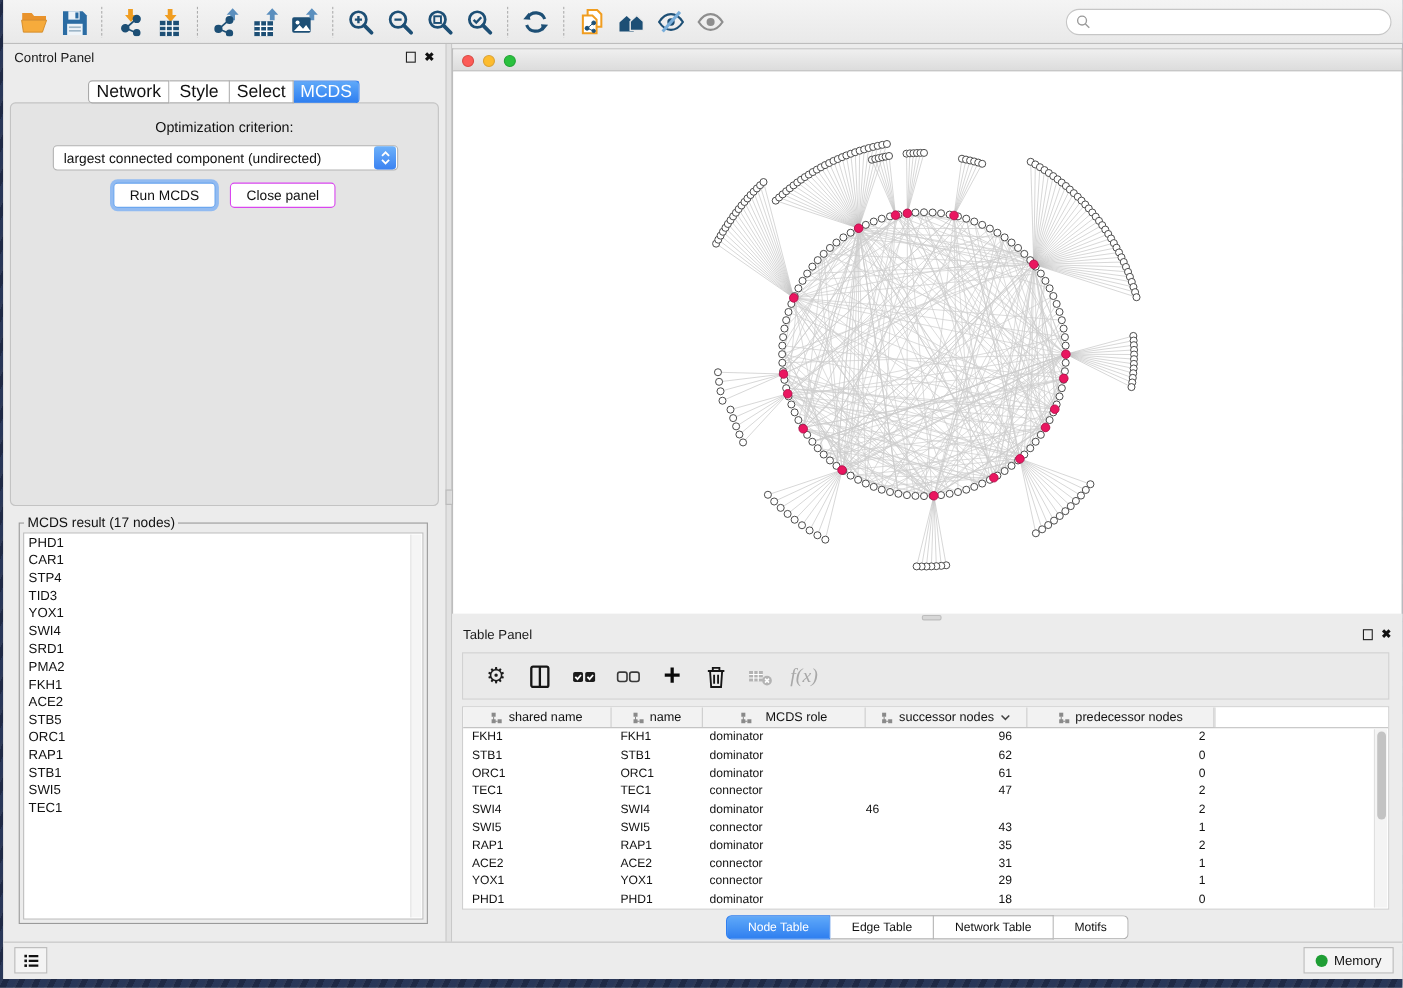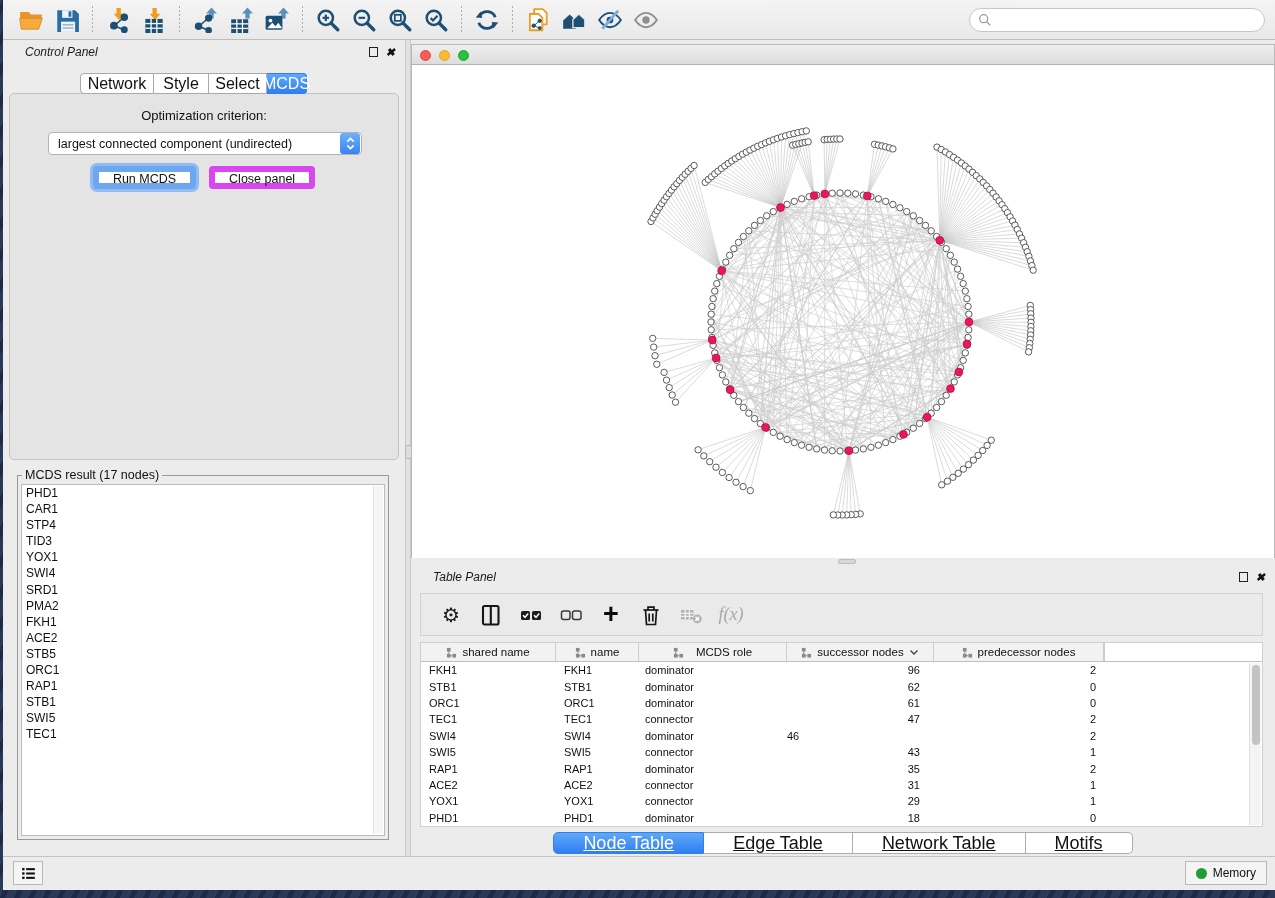--- a/index.html
+++ b/index.html
@@ -17,22 +17,22 @@
     align-items:center; justify-content:center; cursor:pointer; margin:0 1px; }
   .tb-btn svg { width:26px; height:26px; }
   .tb-sep { width:1px; height:28px; margin:0 7px;
     background-image:linear-gradient(#adadad 55%, transparent 55%); background-size:1px 4px; }
   .search-box { position:absolute; right:10px; top:8px; width:296px; height:24px; background:#fff;
     border:1px solid #c6c6c6; border-radius:13px; display:flex; align-items:center; padding:0 8px; }
   .search-box svg { width:14px; height:14px; flex:0 0 auto; }
   .search-box input { border:none; outline:none; flex:1; font-size:12px; margin-left:5px; background:transparent; }
 
   
-  .panel-titlebar { position:absolute; left:12px; top:0; right:0; height:24px; display:flex;
-    align-items:center; padding:0 10px; font-size:12px; color:#1a1a1a;font-style:italic; }
+  .panel-titlebar { position:absolute; left:0; top:0; right:0; height:24px; display:flex;
+    align-items:center; padding:0 10px; font-size:12px; color:#1a1a1a; }
   .win-btns { margin-left:auto; display:flex; align-items:center; gap:8px; }
   .float-btn { width:9px; height:10px; border:1.4px solid #222; display:inline-block; }
   .close-btn { font-size:11px; font-weight:bold; color:#111; line-height:1; }
 
   
   .control-panel { position:absolute; left:0; top:40px; width:402px; height:818px; background:#ececec; }
   .cp-tabs { position:absolute; left:77px; top:33px; height:21px; display:flex; z-index:2; }
   .cp-tab { height:21px; border:1px solid #a9a9a9; border-left:none; background:#fff; font-size:16px;
     display:flex; align-items:center; justify-content:center; cursor:pointer; color:#111; }
   .cp-tab:first-child { border-left:1px solid #a9a9a9; border-radius:4px 0 0 4px; }
@@ -40,21 +40,21 @@
   .cp-tab.active { background:linear-gradient(#5fa9f9,#2f7ff0); color:#fff; border-color:#2f7ff0; }
   .cp-content { position:absolute; left:6px; top:53px; width:390px; height:367px;
     background:#e4e4e4; border:1px solid #c3c3c3; border-radius:5px; }
   .opt-label { position:absolute; left:0; right:0; top:14px; text-align:center; font-size:13px; color:#111; }
   .select { position:absolute; left:38px; right:36px; top:38px; height:23px; background:#fff;
     border:1px solid #b3b3b3; border-radius:4px; display:flex; align-items:center; cursor:pointer; }
   .select .sel-value { flex:1; font-size:12.5px; padding-left:9px; color:#111; white-space:nowrap; }
   .select .stepper { width:20px; height:21px; border-radius:3px; margin-right:1px;
     background:linear-gradient(#6db1fa,#3a82f2); display:flex; align-items:center; justify-content:center; }
   .btn-row { position:absolute; left:0; right:0; top:72px; display:flex; justify-content:center; gap:13px; }
-  .cp-btn { height:23px; background:#fff; border:6px solid #d946ef; border-radius:4px;
+  .cp-btn { height:23px; background:#fff; border:1px solid #d946ef; border-radius:4px;
     font-size:12.5px; padding:0 14px; color:#111; cursor:pointer; }
   .cp-btn.focused { box-shadow:0 0 0 3px rgba(92,160,250,.6); border-color:#6ca7ef; }
   .mcds-result { position:absolute; left:14px; top:428px; width:372px; height:372px;
     border:1px solid #9a9a9a; background:#ececec; }
   .mcds-result legend { font-size:12.5px; color:#111; margin-left:4px; padding:0 3px; }
   .result-list { position:absolute; left:3px; right:3px; top:2px; bottom:3px; background:#fff;
     border:1px solid #bdbdbd; overflow:hidden; }
   .result-item { font-size:12px; line-height:16.1px; padding-left:4px; color:#111; }
   .list-scroll { position:absolute; right:1px; top:1px; bottom:1px; width:10px;
     background:#f5f5f5; border-left:1px solid #e3e3e3; }
@@ -97,22 +97,22 @@
   .t-head { display:flex; height:19px; background:#f2f2f2; border-bottom:1px solid #bfbfbf; }
   .t-hcell { display:flex; align-items:center; justify-content:center; gap:5px; font-size:11.5px;
     color:#111; border-right:1px solid #cdcdcd; height:100%; cursor:pointer; }
   .t-hcell:last-child { border-right:none; }
   .t-row { display:flex; height:16.4px; align-items:center; cursor:default; }
   .t-cell { font-size:11px; color:#111; white-space:nowrap; overflow:hidden; }
   .t-scroll { position:absolute; right:1px; top:20px; bottom:1px; width:12px; background:#f4f4f4;
     border-left:1px solid #e0e0e0; }
   .t-scroll .thumb { position:absolute; left:1.5px; top:2px; width:8px; height:80px; background:#c3c3c3; border-radius:4px; }
   .tp-tabs { position:absolute; left:0; right:0; bottom:4px; height:22px; display:flex; justify-content:center; }
-  .tp-tab { height:22px; border:1px solid #adadad; border-left:none; background:#fff; font-size:18px;
-    display:flex; align-items:center; justify-content:center; padding:0 29px; color:#111; cursor:pointer;text-decoration:underline; }
+  .tp-tab { height:22px; border:1px solid #adadad; border-left:none; background:#fff; font-size:11px;
+    display:flex; align-items:center; justify-content:center; padding:0 19px; color:#111; cursor:pointer; }
   .tp-tab:first-child { border-left:1px solid #adadad; border-radius:5px 0 0 5px; }
   .tp-tab:last-child { border-radius:0 5px 5px 0; }
   .tp-tab.active { background:linear-gradient(#5fa9f9,#2f7ff0); color:#fff; border-color:#2f7ff0; }
 
   
   .status-bar { position:absolute; left:0; bottom:0; width:100%; height:34px; background:#ececec;
     border-top:1px solid #c4c4c4; }
   .sb-left { position:absolute; left:10px; top:4px; width:30px; height:24px; background:#f4f4f4;
     border:1px solid #b9b9b9; display:flex; align-items:center; justify-content:center; cursor:pointer; }
   .sb-mem { position:absolute; right:8px; top:4px; height:24px; background:#f4f4f4; border:1px solid #b9b9b9;
@@ -304,21 +304,21 @@
       <span>Control Panel</span>
       <span class="win-btns">
         <span class="float-btn"></span>
         <span class="close-btn">✖</span>
       </span>
     </div>
     <div class="cp-tabs" id="cp-tabs">
         <div class="cp-tab" style="width: 74px;">Network</div>
         <div class="cp-tab" style="width: 55px;">Style</div>
         <div class="cp-tab" style="width: 58px;">Select</div>
-        <div class="cp-tab active" style="width: 40px;">MCDS</div>
+        <div class="cp-tab active" style="width: 60px;">MCDS</div>
       </div>
     <div class="cp-content">
       <div class="opt-label">Optimization criterion:</div>
       <div class="select">
         <span class="sel-value">largest connected component (undirected)</span>
         <span class="stepper">
           <svg viewBox="0 0 12 16" width="11" height="15">
               <path d="M2.5 6 6 2.5 9.5 6" fill="none" stroke="#fff" stroke-width="1.8"></path>
               <path d="M2.5 10 6 13.5 9.5 10" fill="none" stroke="#fff" stroke-width="1.8"></path>
             </svg>

